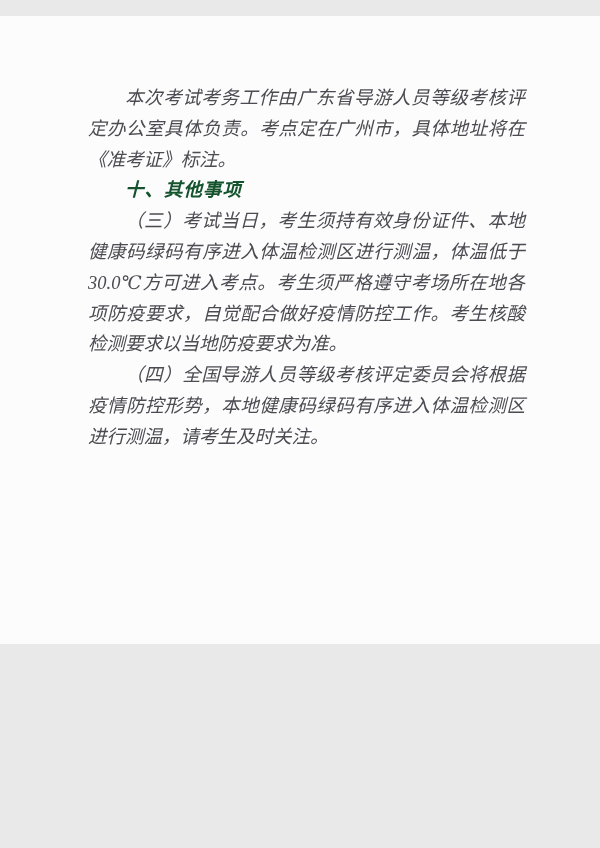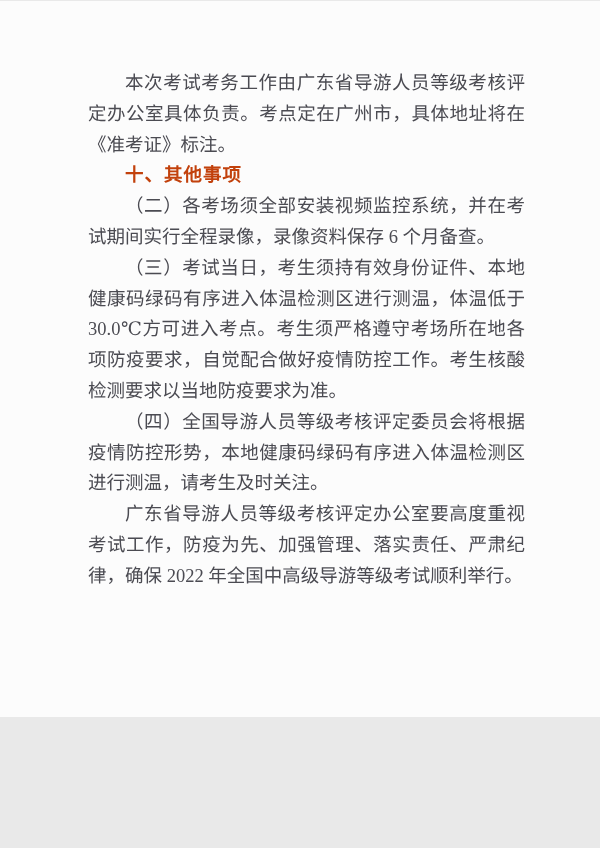--- a/index.html
+++ b/index.html
@@ -3,26 +3,27 @@
 <meta charset="utf-8">
 <style>
   html, body {
     margin: 0;
     padding: 0;
     background: #e9e9e9;
   }
   .page {
     position: relative;
     width: 600px;
-    height: 716px;
-    margin: 1px auto;
+    height: 628px;
+    margin: 16px auto;
     background: #fcfcfc;
     overflow: hidden;
     font-family: "Liberation Serif", "DejaVu Serif", serif;
     color: #4b4b52;
+    font-style: italic;
   }
   .content {
     position: absolute;
     top: 67px;
     left: 88px;
     width: 437px;
     font-size: 18.5px;
     line-height: 30.8px;
     text-align: justify;
     text-justify: inter-character;
@@ -33,21 +34,21 @@
     text-indent: 2em;
     word-break: break-all;
   }
   .content h2 {
     margin: 0;
     padding: 0;
     font-size: 18.5px;
     line-height: 30.8px;
     font-weight: bold;
     text-indent: 2em;
-    color: #c2410c;
+    color: #14532d;
     font-family: "Liberation Sans", "DejaVu Sans", sans-serif;
     letter-spacing: 1px;
   }
   .footer-pagenum {
     position: absolute;
     left: 84px;
     top: 782px;
     font-size: 15px;
     letter-spacing: 3px;
     color: #5a5a61;
@@ -56,22 +57,20 @@
 </style>
 </head>
 <body>
 
 <div class="page">
   <div class="content">
     <p>本次考试考务工作由广东省导游人员等级考核评定办公室具体负责。考点定在广州市，具体地址将在《准考证》标注。</p>
 
     <h2>十、其他事项</h2>
 
-    <p>（二）各考场须全部安装视频监控系统，并在考试期间实行全程录像，录像资料保存 6 个月备查。</p>
     <p>（三）考试当日，考生须持有效身份证件、本地健康码绿码有序进入体温检测区进行测温，体温低于 30.0℃方可进入考点。考生须严格遵守考场所在地各项防疫要求，自觉配合做好疫情防控工作。考生核酸检测要求以当地防疫要求为准。</p>
     <p>（四）全国导游人员等级考核评定委员会将根据疫情防控形势，本地健康码绿码有序进入体温检测区进行测温，请考生及时关注。</p>
 
 
-    <p>广东省导游人员等级考核评定办公室要高度重视考试工作，防疫为先、加强管理、落实责任、严肃纪律，确保 2022 年全国中高级导游等级考试顺利举行。</p>
   </div>
 
   <div class="footer-pagenum">- 6 -</div>
 </div>
 
 </body></html>

